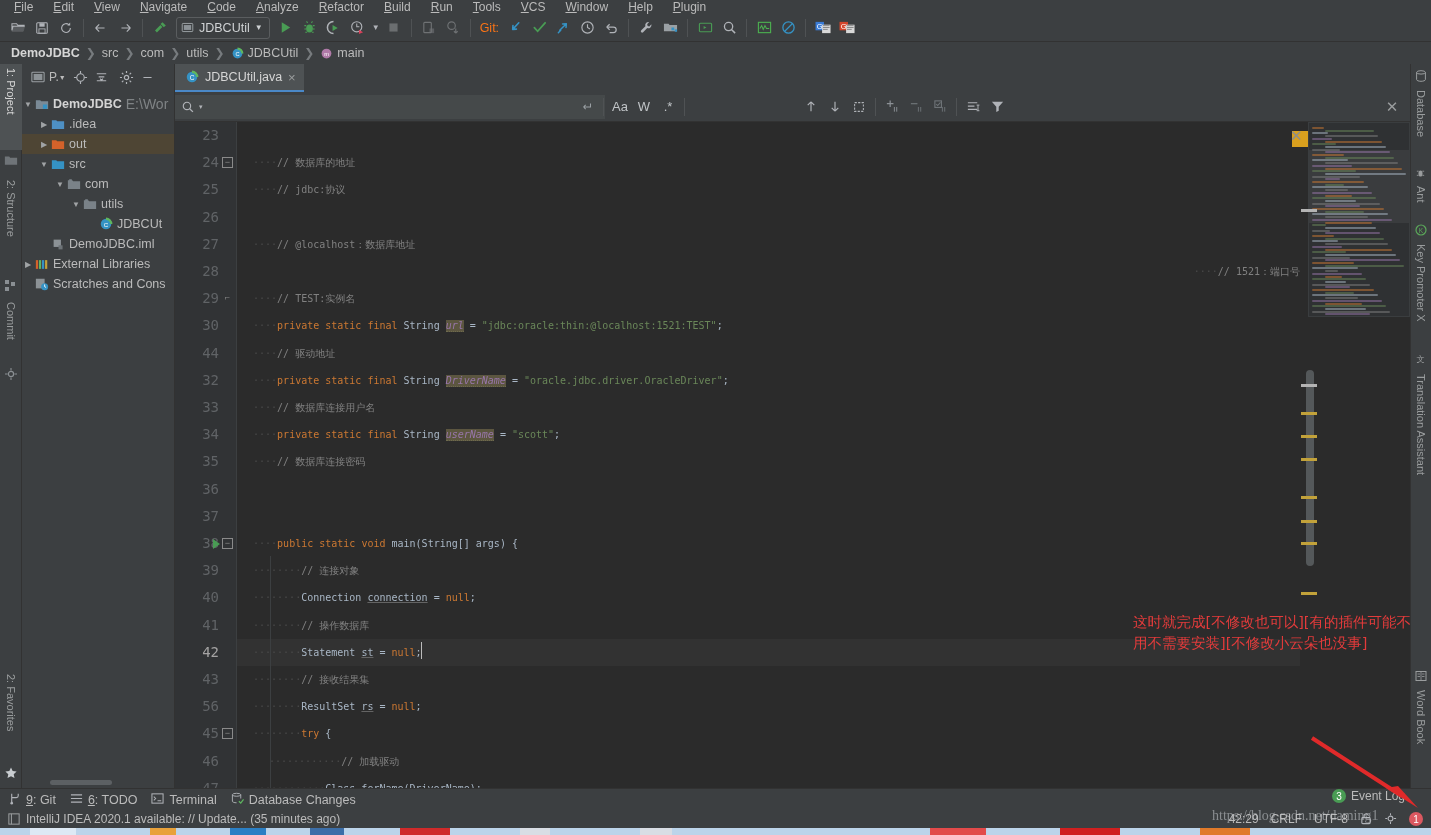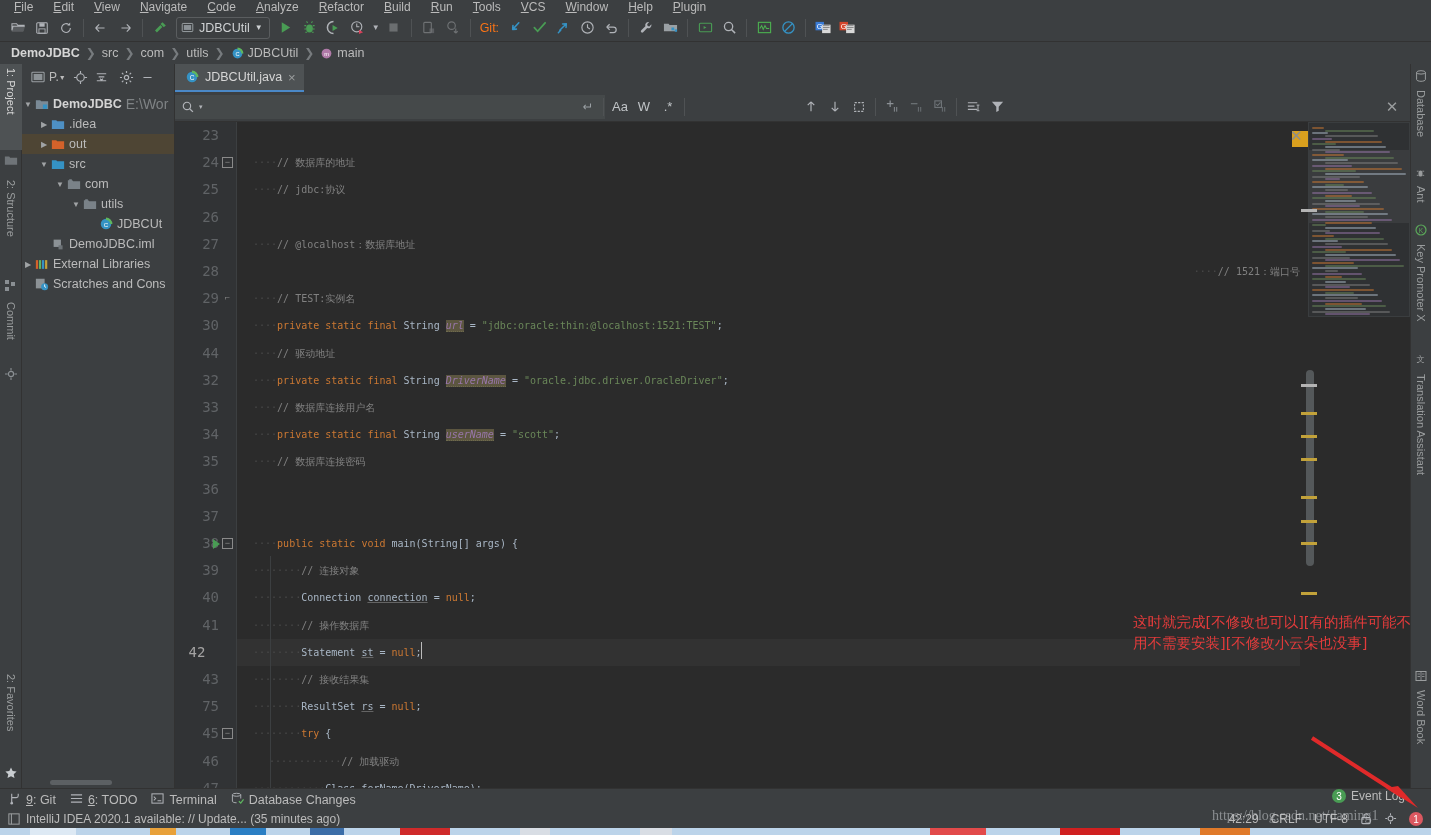--- a/index.html
+++ b/index.html
@@ -144,21 +144,21 @@
     position: relative; height: 27.2px; line-height: 27.2px;
     font-family: "DejaVu Sans Mono", monospace; font-size: 10px;
     white-space: pre; color: #a9b7c6;
   }
   .cline.cur { background: #323232; }
   .lnum {
     position: absolute; left: 0; width: 44px; text-align: right;
     font-family: "DejaVu Sans Mono", monospace; font-size: 14px; color: #606366;
     line-height: 27.2px; height: 27.2px;
   }
-  .lnum.cur { color: #a4a3a3; text-align: center; }
+  .lnum.cur { color: #a4a3a3; }
   .guideline {
     position: absolute; left: 236px; top: 122px; width: 1px; height: 666px;
     background: #3c3f41;
   }
   .guideline2 {
     position: absolute; left: 270px; top: 556px; width: 1px; height: 232px;
     background: #3c3f41;
   }
   .dots { color: #4a4a4a; }
   .kw { color: #cc7832; }
@@ -821,21 +821,21 @@
         <div class="lnum" style="top: 353.6px;">36</div>
         <div class="lnum" style="top: 380.8px;">37</div>
         <div class="lnum" style="top: 408px;">38</div>
         <div class="fold" style="top: 416px;">−</div>
         <div class="runmark" style="top: 417px;"></div>
         <div class="lnum" style="top: 435.2px;">39</div>
         <div class="lnum" style="top: 462.4px;">40</div>
         <div class="lnum" style="top: 489.6px;">41</div>
         <div class="lnum cur" style="top: 516.8px;">42</div>
         <div class="lnum" style="top: 544px;">43</div>
-        <div class="lnum" style="top: 571.2px;">75</div>
+        <div class="lnum" style="top: 571.2px;">56</div>
         <div class="lnum" style="top: 598.4px;">45</div>
         <div class="fold" style="top: 606.4px;">−</div>
         <div class="lnum" style="top: 625.6px;">46</div>
         <div class="lnum" style="top: 652.8px;">47</div>
       </div>
   <div class="codearea" id="codearea">
         <div class="cline" style="top: 0px; position: absolute; left: 0px; right: 0px; padding-left: 16px;"></div>
         <div class="cline" style="top: 27.2px; position: absolute; left: 0px; right: 0px; padding-left: 16px;"><span class="dots">····</span><span class="cmt">// 数据库的地址</span></div>
         <div class="cline" style="top: 54.4px; position: absolute; left: 0px; right: 0px; padding-left: 16px;"><span class="dots">····</span><span class="cmt">// jdbc:协议</span></div>
         <div class="cline" style="top: 108.8px; position: absolute; left: 0px; right: 0px; padding-left: 16px;"><span class="dots">····</span><span class="cmt">// @localhost：数据库地址</span></div>

